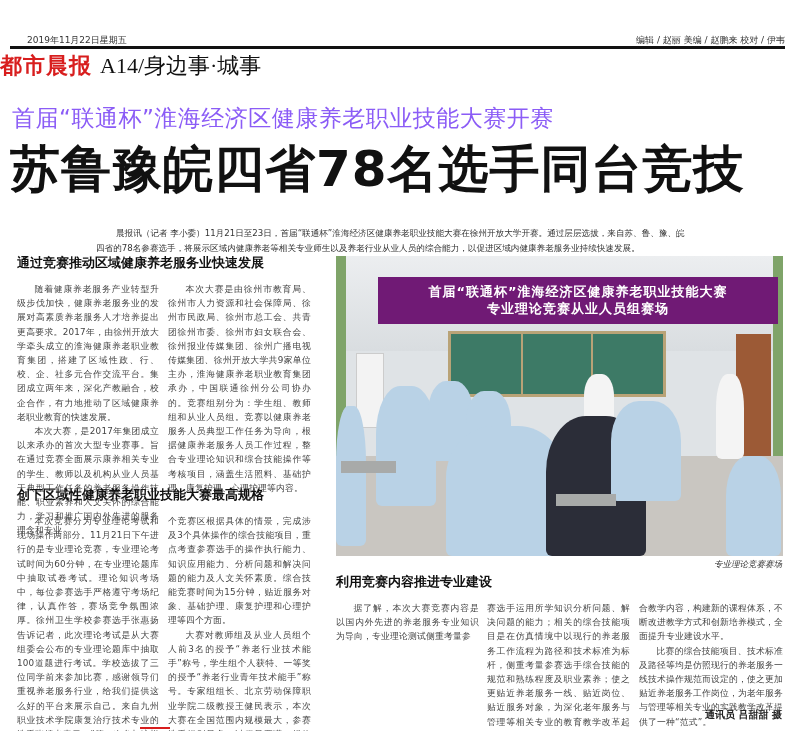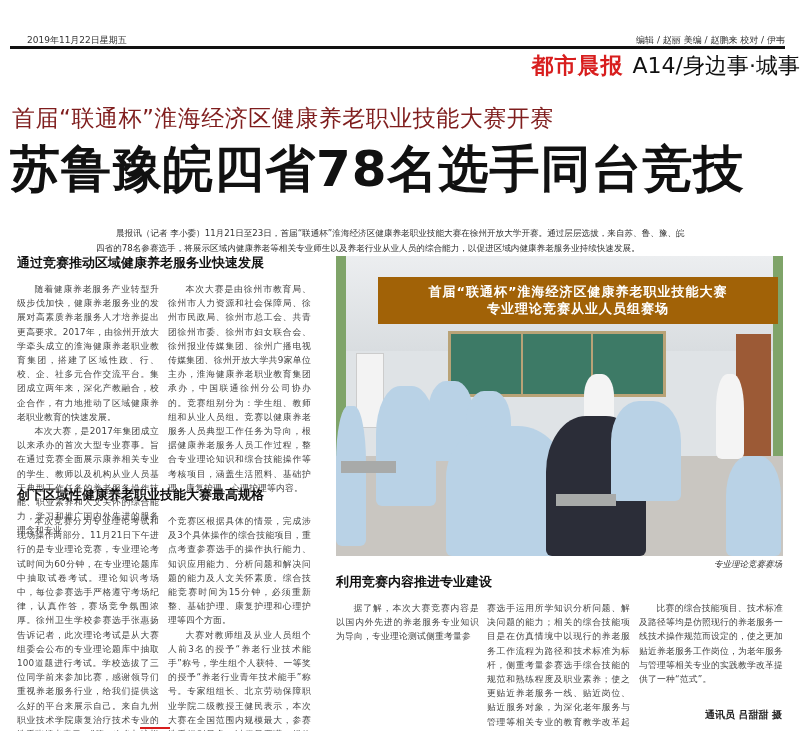--- a/index.html
+++ b/index.html
@@ -4,41 +4,41 @@
 <style>
   * { box-sizing: border-box; margin: 0; padding: 0; }
   html, body { width: 800px; height: 731px; background: #ffffff; overflow: hidden; }
   body { font-family: "DejaVu Sans", "Liberation Sans", sans-serif; color: #222; position: relative; }
 
   .topbar { position: absolute; left: 10px; top: 32px; width: 775px; height: 14px; font-size: 9px; color: #333; }
   .topbar .date { position: absolute; left: 17px; top: 2px; }
   .topbar .credits { position: absolute; right: 0; top: 2px; }
   .rule-top { position: absolute; left: 10px; top: 46px; width: 775px; height: 3px; background: #111; }
 
-  .masthead { position: absolute; left: 0; top: 51px; width: 800px; text-align: right; height: 30px; }
+  .masthead { position: absolute; left: 0; top: 51px; width: 800px; text-align: left; height: 30px; font-family: Liberation Serif, serif; }
   .masthead .brand { color: #d81e1e; font-weight: bold; font-size: 22px; letter-spacing: 1px; }
   .masthead .section { color: #111; font-size: 22px; margin-left: 4px; }
 
-  .subhead { position: absolute; left: 12px; top: 103px; font-size: 23px; color: #7f1d1d; letter-spacing: 0.5px; white-space: nowrap; }
+  .subhead { position: absolute; left: 12px; top: 103px; font-size: 23px; color: #8b5cf6; letter-spacing: 0.5px; white-space: nowrap; }
   .headline { position: absolute; left: 10px; top: 140px; font-size: 50px; font-weight: bold; color: #111; letter-spacing: 1px; white-space: nowrap; line-height: 58px; text-align: center; }
 
   .lead { position: absolute; left: 96px; top: 206px; width: 690px; font-size: 8.6px; line-height: 15px; color: #333; margin-top: 20px; }
   .lead .p1 { text-indent: 20px; }
 
   .col { position: absolute; font-size: 8.8px; line-height: 14.2px; color: #444; text-align: justify; letter-spacing: 0.2px; }
   .col p { text-indent: 2em; }
   .col p.cont { text-indent: 0; }
 
   .sec-title { position: absolute; font-weight: bold; font-size: 13px; color: #111; white-space: nowrap; }
 
   .photo { position: absolute; left: 336px; top: 256px; width: 447px; height: 300px; background: #dfe3e6; overflow: hidden; }
   .photo .ceiling { position: absolute; left: 0; top: 0; width: 100%; height: 95px; background: linear-gradient(#eceef0, #d9dde0); }
   .photo .wall-l { position: absolute; left: 0; top: 0; width: 10px; height: 300px; background: #7fa469; }
   .photo .wall-r { position: absolute; right: 0; top: 0; width: 10px; height: 300px; background: #7fa469; }
-  .photo .banner { position: absolute; left: 42px; top: 21px; width: 400px; height: 47px; background: #a16207; color: #fff; text-align: center; font-weight: bold; font-size: 13px; line-height: 17px; padding-top: 6px; letter-spacing: 1px; }
+  .photo .banner { position: absolute; left: 42px; top: 21px; width: 400px; height: 47px; background: #701a75; color: #fff; text-align: center; font-weight: bold; font-size: 13px; line-height: 17px; padding-top: 6px; letter-spacing: 1px; }
   .photo .board { position: absolute; left: 112px; top: 75px; width: 218px; height: 66px; background: #3d7a66; border: 3px solid #b9a377; }
   .photo .board::before, .photo .board::after { content: ""; position: absolute; top: 0; width: 2px; height: 100%; background: #b9a377; }
   .photo .board::before { left: 33%; } .photo .board::after { left: 66%; }
   .photo .door { position: absolute; left: 400px; top: 78px; width: 35px; height: 135px; background: #9c5a36; }
   .photo .ac { position: absolute; left: 20px; top: 97px; width: 28px; height: 75px; background: #f3f3f3; border: 1px solid #ccc; }
   .photo .floor { position: absolute; left: 0; top: 200px; width: 100%; height: 100px; background: #c9c6c1; }
   .photo .person { position: absolute; border-radius: 40% 40% 6px 6px; background: #b9d2e6; }
   .photo .dark { background: #2b2d38; }
   .photo .coat { background: #f4f4f4; }
   .photo .desk { position: absolute; background: #a8aaa9; }
@@ -78,21 +78,21 @@
 <div class="col" style="left:168px; top:282px; width:143px;">
   <p>本次大赛是由徐州市教育局、徐州市人力资源和社会保障局、徐州市民政局、徐州市总工会、共青团徐州市委、徐州市妇女联合会、徐州报业传媒集团、徐州广播电视传媒集团、徐州开放大学共9家单位主办，淮海健康养老职业教育集团承办，中国联通徐州分公司协办的。竞赛组别分为：学生组、教师组和从业人员组。竞赛以健康养老服务人员典型工作任务为导向，根据健康养老服务人员工作过程，整合专业理论知识和综合技能操作等考核项目，涵盖生活照料、基础护理、康复护理、心理护理等内容。</p>
 </div>
 
 <div class="sec-title" style="left:17px; top:486px;">创下区域性健康养老职业技能大赛最高规格</div>
 <div class="col" style="left:17px; top:514px; width:142px;">
   <p>本次竞赛分为专业理论考试和现场操作两部分。11月21日下午进行的是专业理论竞赛，专业理论考试时间为60分钟，在专业理论题库中抽取试卷考试。理论知识考场中，每位参赛选手严格遵守考场纪律，认真作答，赛场竞争氛围浓厚。徐州卫生学校参赛选手张惠扬告诉记者，此次理论考试是从大赛组委会公布的专业理论题库中抽取100道题进行考试。学校选拔了三位同学前来参加比赛，感谢领导们重视养老服务行业，给我们提供这么好的平台来展示自己。来自九州职业技术学院康复治疗技术专业的选手张婧也表示：“第一次参加这样大规模的健康养老职业技能大赛。”</p>
 
 </div>
 <div class="col" style="left:168px; top:514px; width:143px;">
-  <p class="cont">个竞赛区根据具体的情景，完成涉及3个具体操作的综合技能项目，重点考查参赛选手的操作执行能力、知识应用能力、分析问题和解决问题的能力及人文关怀素质。综合技能竞赛时间为15分钟，必须重新整、基础护理、康复护理和心理护理等四个方面。</p>
+  <p class="cont">个竞赛区根据具体的情景，完成涉及3个具体操作的综合技能项目，重点考查参赛选手的操作执行能力、知识应用能力、分析问题和解决问题的能力及人文关怀素质。综合技能竞赛时间为15分钟，贴近服务对象、基础护理、康复护理和心理护理等四个方面。</p>
   <p>大赛对教师组及从业人员组个人前3名的授予“养老行业技术能手”称号，学生组个人获特、一等奖的授予“养老行业青年技术能手”称号。专家组组长、北京劳动保障职业学院二级教授王健民表示，本次大赛在全国范围内规模最大，参赛选手组别最多，过程最严谨，规格最高的区域性健康养老职业技能大赛。</p>
 </div>
 
 <div class="photo">
   <div class="ceiling"></div>
   <div class="wall-l"></div>
   <div class="wall-r"></div>
   <div class="banner">
     <div>首届“联通杯”淮海经济区健康养老职业技能大赛</div>
     <div>专业理论竞赛从业人员组赛场</div>
@@ -117,17 +117,18 @@
 <div class="caption">专业理论竞赛赛场</div>
 
 <div class="sec-title" style="left:336px; top:573px;">利用竞赛内容推进专业建设</div>
 <div class="col" style="left:336px; top:601px; width:143px;">
   <p>据了解，本次大赛竞赛内容是以国内外先进的养老服务专业知识为导向，专业理论测试侧重考量参</p>
 </div>
 <div class="col" style="left:487px; top:601px; width:143px;">
   <p class="cont">赛选手运用所学知识分析问题、解决问题的能力；相关的综合技能项目是在仿真情境中以现行的养老服务工作流程为路径和技术标准为标杆，侧重考量参赛选手综合技能的规范和熟练程度及职业素养；使之更贴近养老服务一线、贴近岗位、贴近服务对象，为深化老年服务与管理等相关专业的教育教学改革起到一种很好的导向作用，必须重新整</p>
 </div>
 <div class="col" style="left:639px; top:601px; width:144px;">
+  <p class="cont">合教学内容，构建新的课程体系，不断改进教学方式和创新培养模式，全面提升专业建设水平。</p>
   <p>比赛的综合技能项目、技术标准及路径等均是仿照现行的养老服务一线技术操作规范而设定的，使之更加贴近养老服务工作岗位，为老年服务与管理等相关专业的实践教学改革提供了一种“范式”。</p>
 </div>
 <div class="photocredit">通讯员 吕甜甜 摄</div>
 
 <div class="red-accent"></div>
 
 </body></html>

